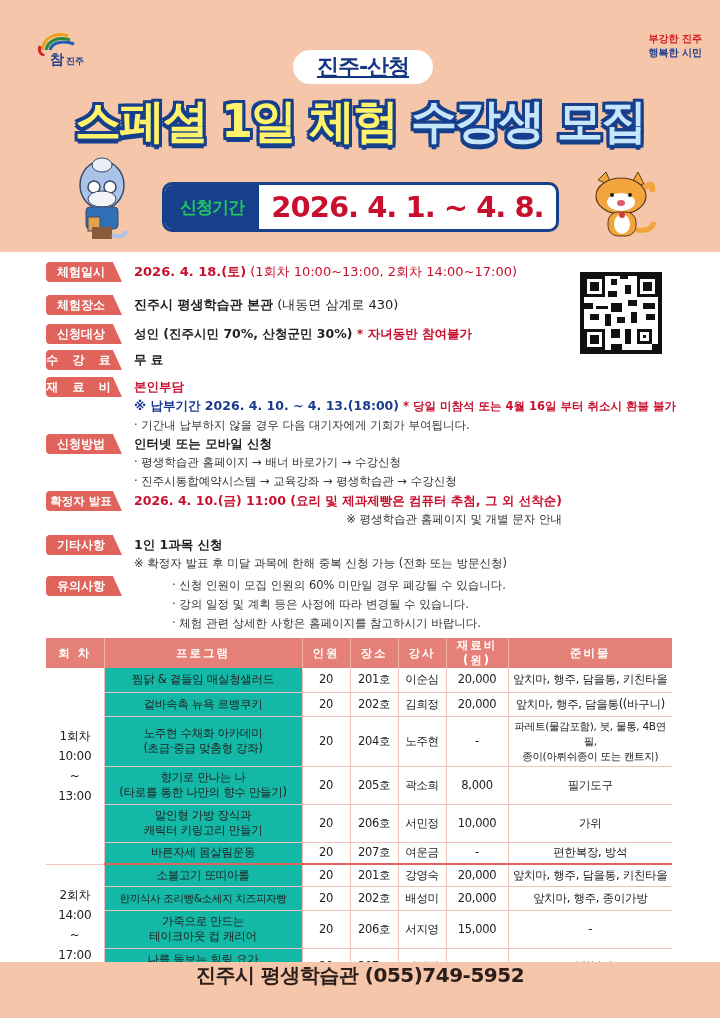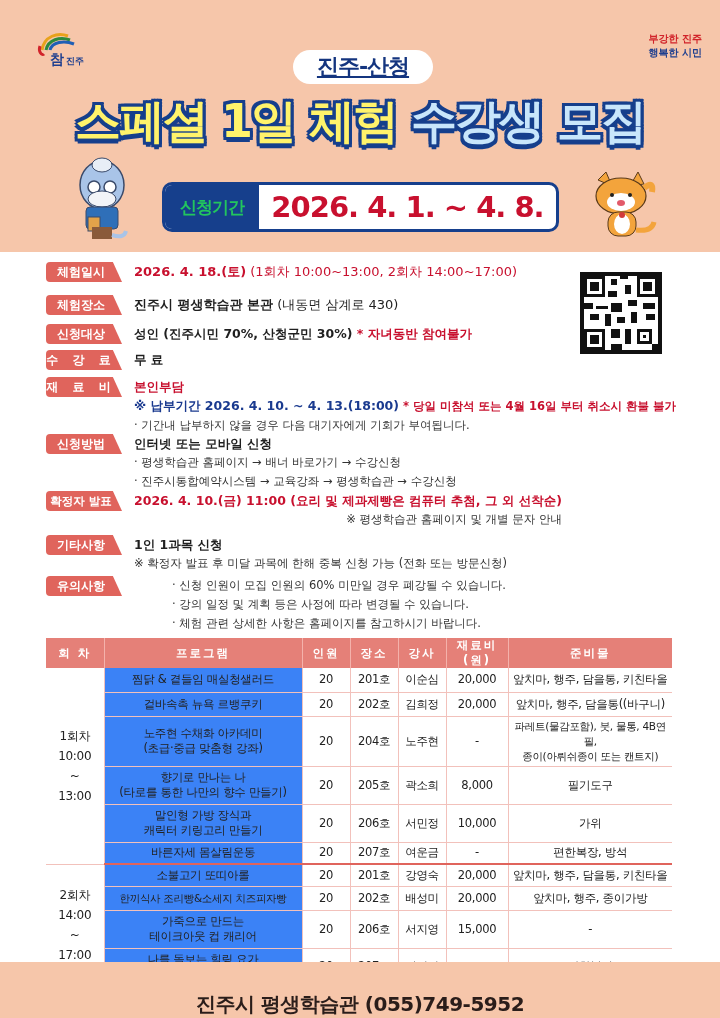--- a/index.html
+++ b/index.html
@@ -43,29 +43,29 @@
     .blue { color: #1a3a8f; }
     .b { font-weight: bold; }
     .sub { font-size: 11.5px; color: #333; line-height: 19px; }
 
     .qr { position: absolute; left: 580px; top: 272px; width: 82px; height: 82px; border: 4px solid #111; background: #fff; }
 
     
     .tbl { position: absolute; left: 46px; top: 638px; width: 626px; border-collapse: collapse; font-size: 11.5px; letter-spacing: -0.3px; }
     .tbl th { background: #e58078; color: #fff; font-weight: bold; height: 20px; font-size: 11.5px; letter-spacing: 2px; border-right: 1px solid #f4b2ab; }
     .tbl td { border-bottom: 1px solid #f2c1bb; border-right: 1px solid #f2c1bb; text-align: center; color: #222; line-height: 15px; padding: 2px 2px; }
-    .tbl td.prog { background: #3b82f6; }
+    .tbl td.prog { background: #14b8a6; }
     .tbl td.session { background: #fff; line-height: 20px; font-size: 12px; border-right: 1px solid #f2c1bb; }
     .tbl td:last-child, .tbl th:last-child { border-right: none; }
     .tbl tr.sep td { border-bottom: 2px solid #e0645c; }
     .tbl tr.last td { border-bottom: 2px solid #e0645c; }
 
     
     .footer { position: absolute; left: 0; top: 962px; width: 720px; height: 56px; background: #f6c6aa;
-              display: flex; align-items: flex-end; justify-content: center; font-size: 20px; font-weight: bold; color: #2a1d1a; letter-spacing: -0.5px; }
+              display: flex; align-items: flex-start; justify-content: center; font-size: 20px; font-weight: bold; color: #2a1d1a; letter-spacing: -0.5px; }
   </style>
 </head>
 <body>
 
 <div class="header">
   <svg class="logo" viewBox="0 0 60 40">
     <path d="M8 22 C10 8, 24 4, 34 8" stroke="#e8a21b" stroke-width="3" fill="none"></path>
     <path d="M12 22 C14 12, 26 8, 36 12" stroke="#2c8a3c" stroke-width="3" fill="none"></path>
     <path d="M16 22 C18 14, 30 12, 40 16" stroke="#1f5fb5" stroke-width="3" fill="none"></path>
     <path d="M6 18 C4 24, 8 28, 10 26" stroke="#d1232a" stroke-width="3" fill="none"></path>

